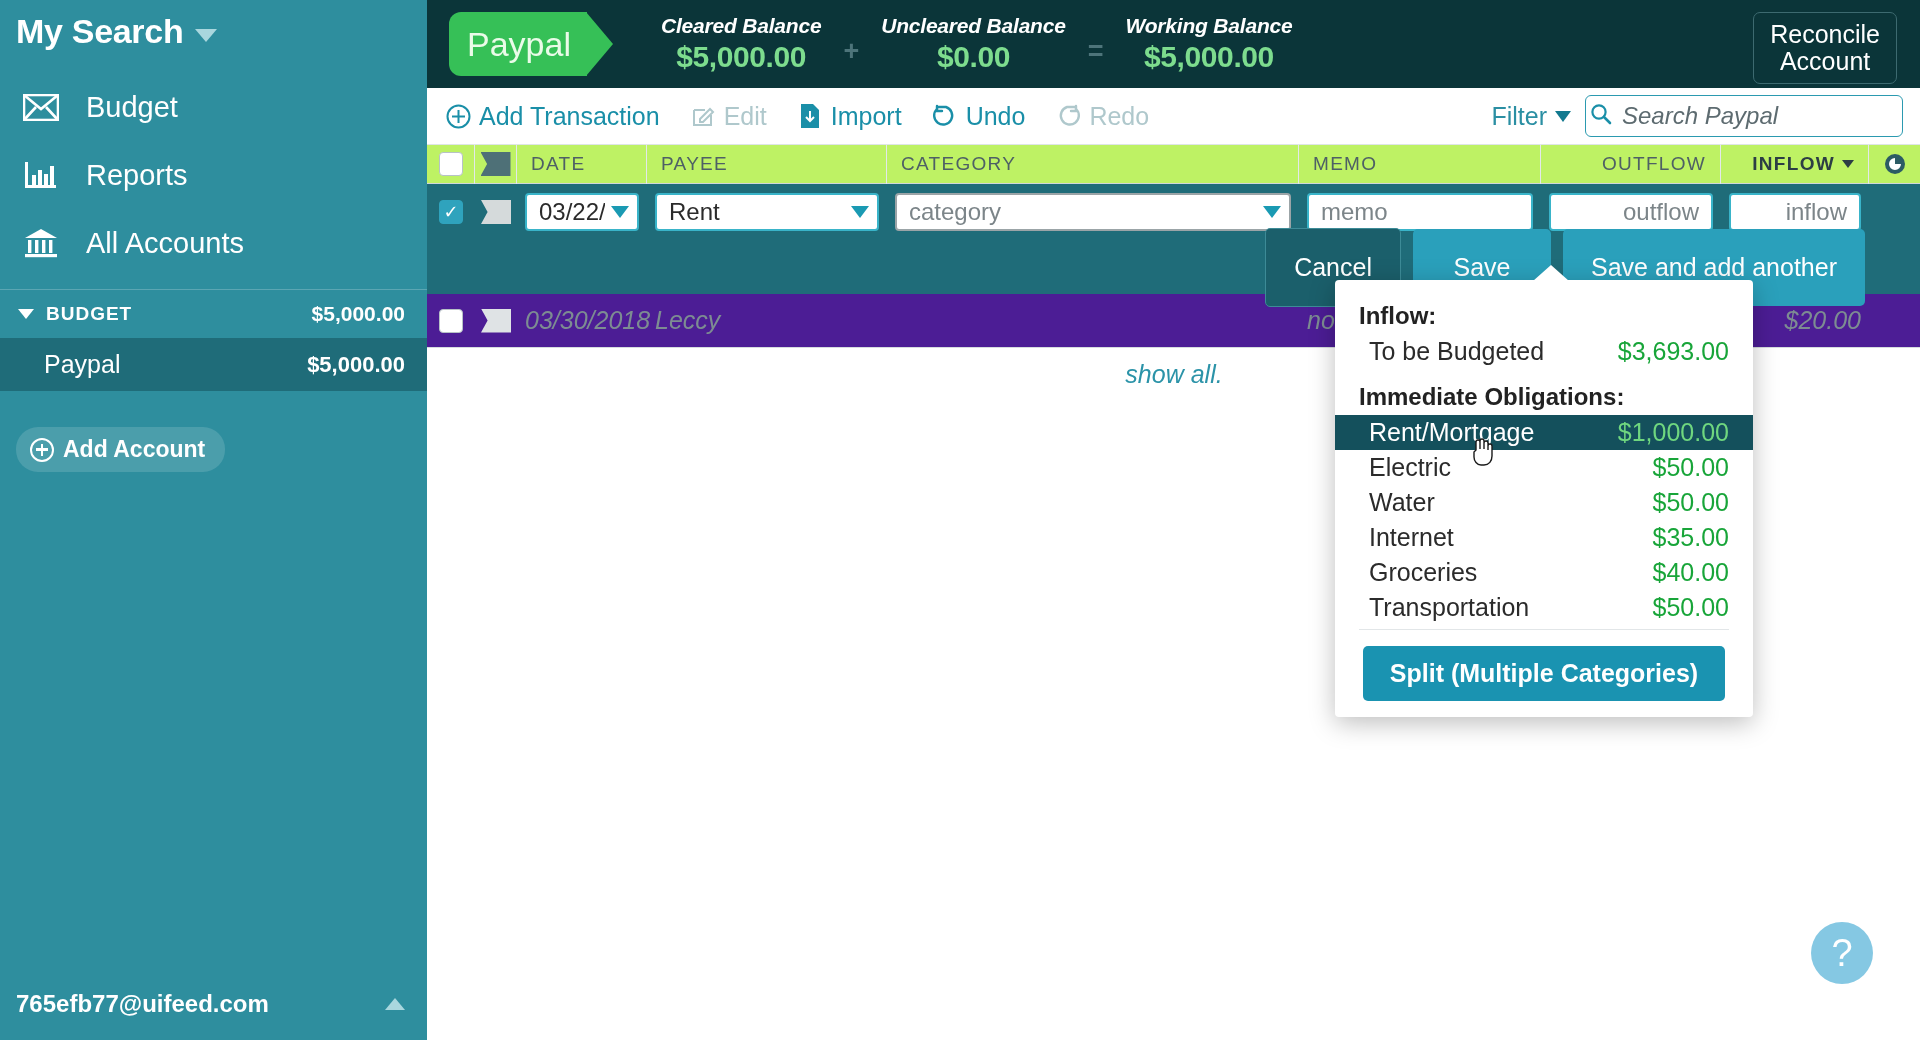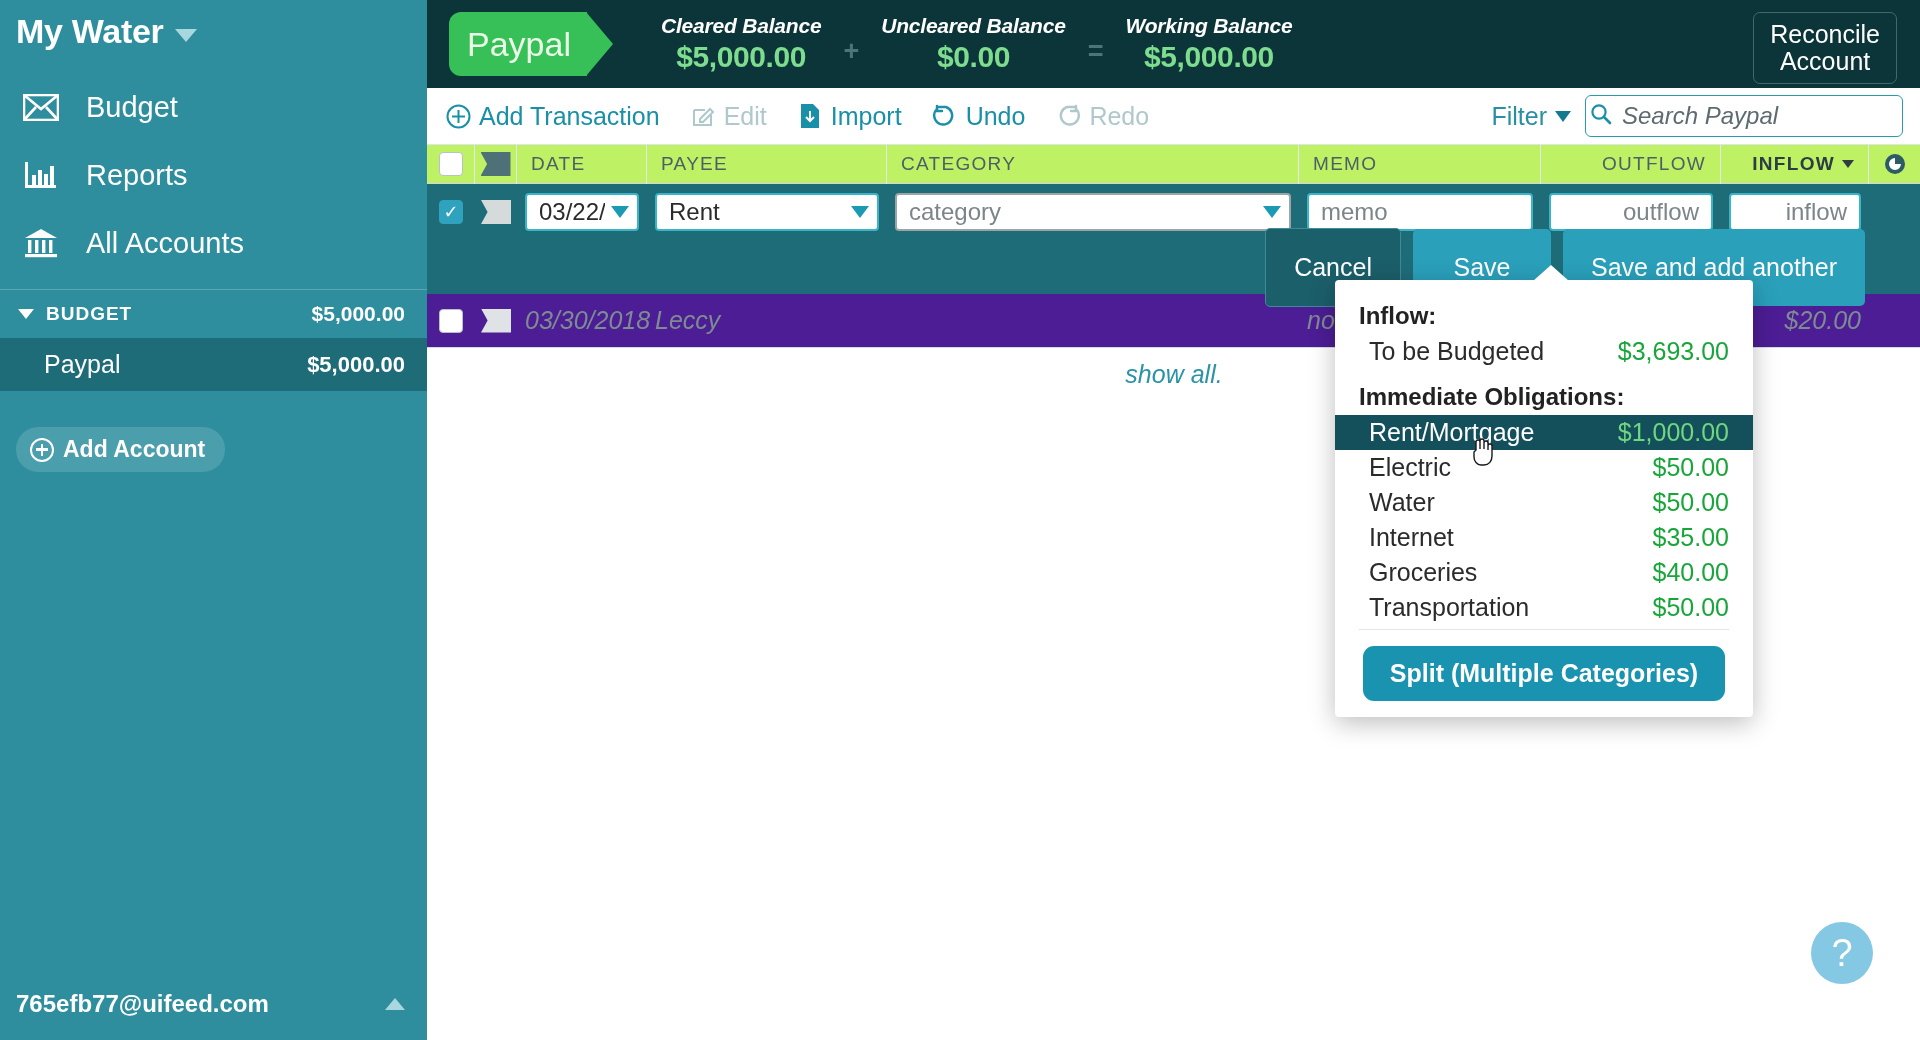--- a/index.html
+++ b/index.html
@@ -308,21 +308,21 @@
     font-size: 25px; color: #2b2b2b; cursor: pointer;
   }
   .cat-row .amt { color: #18a539; font-weight: 400; }
   .cat-row.selected { background: #14505c; color: #ffffff; }
   .cat-row.selected .amt { color: #6fd77f; }
   .cat-list-clip { max-height: 210px; overflow: hidden; position: relative; }
   .popup-sep { height: 1px; background: #e2e6e8; margin: 4px 24px 0 24px; }
   .split-btn {
     margin: 16px 28px 0 28px;
     background: #1a93b1; color: #fff;
-    border-radius: 11px; text-align: center;
+    border-radius: 5px; text-align: center;
     padding: 13px 0; font-size: 25px; font-weight: bold;
     cursor: pointer;
   }
   .cursor-hand {
     position: absolute; left: 135px; top: 157px;
     width: 26px; height: 30px; z-index: 50;
   }
 
   .help-btn {
     position: absolute; right: 48px; bottom: 56px;
@@ -334,21 +334,21 @@
   }
 </style>
 </head>
 <body>
 
 <div class="app">
 
   <div class="sidebar">
 
     <div class="budget-title">
-      <span>My Water</span>
+      <span>My Search</span>
       <span class="caret-down"></span>
     </div>
 
     <div class="nav">
 
       <div class="nav-item">
         <span class="nav-icon">
           <svg width="36" height="27" viewBox="0 0 36 27">
             <rect x="1" y="1" width="34" height="25" fill="none" stroke="#fff" stroke-width="2.6"></rect>
             <path d="M1 1 L18 15 L35 1" fill="none" stroke="#fff" stroke-width="2.6"></path>

